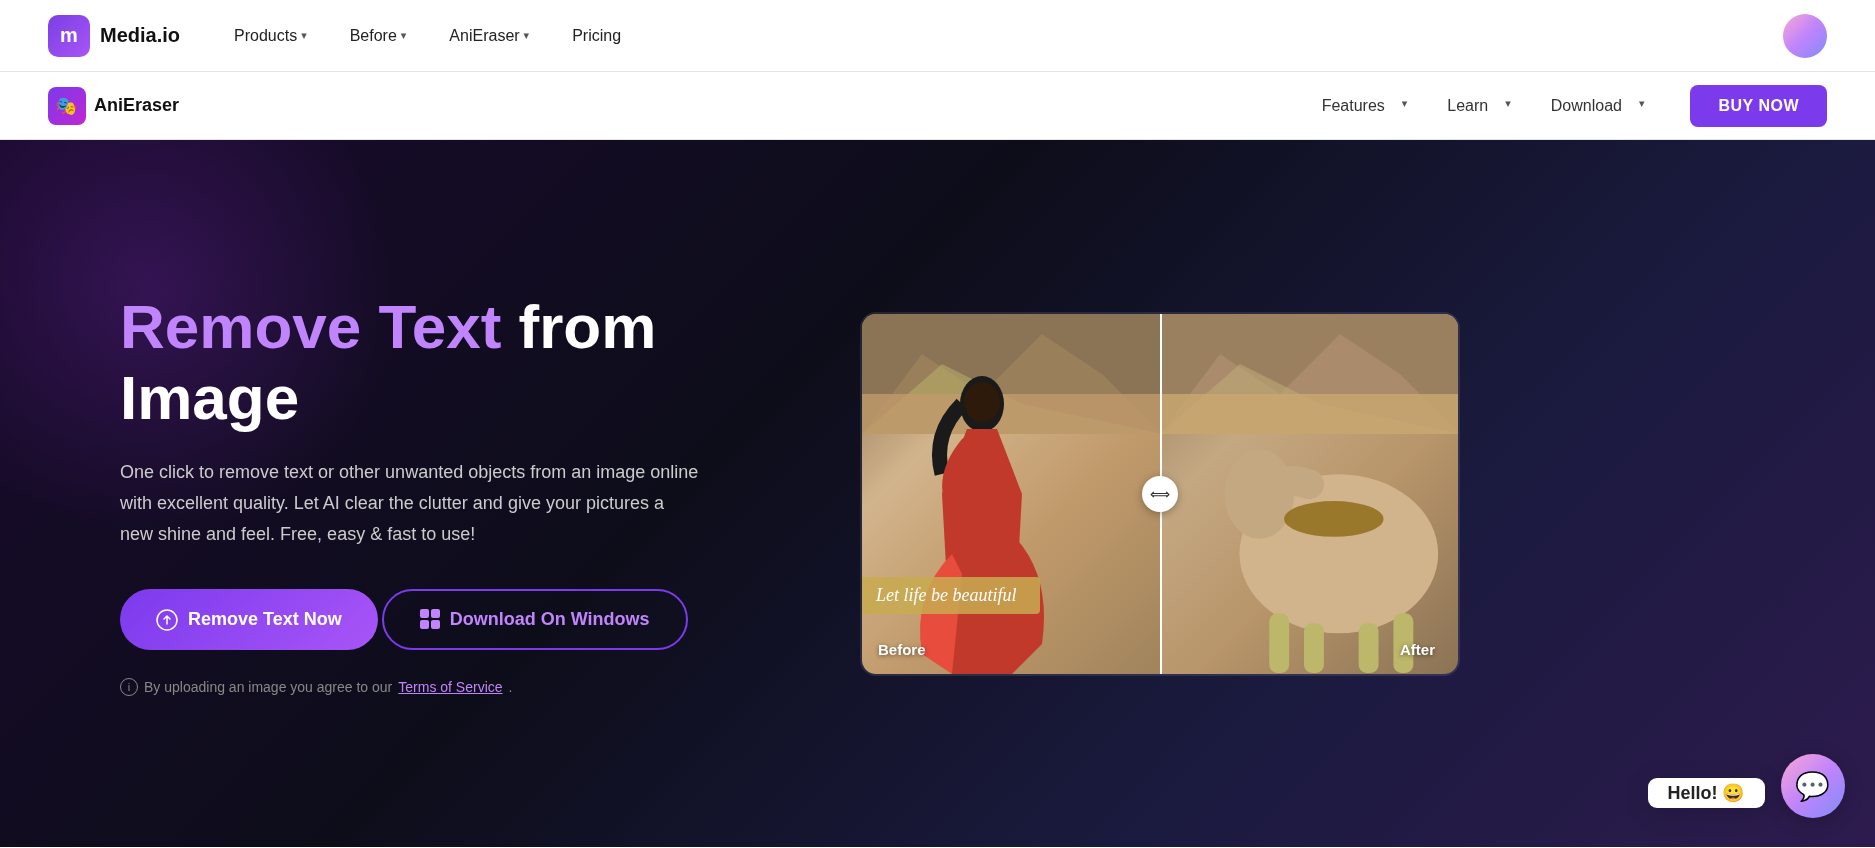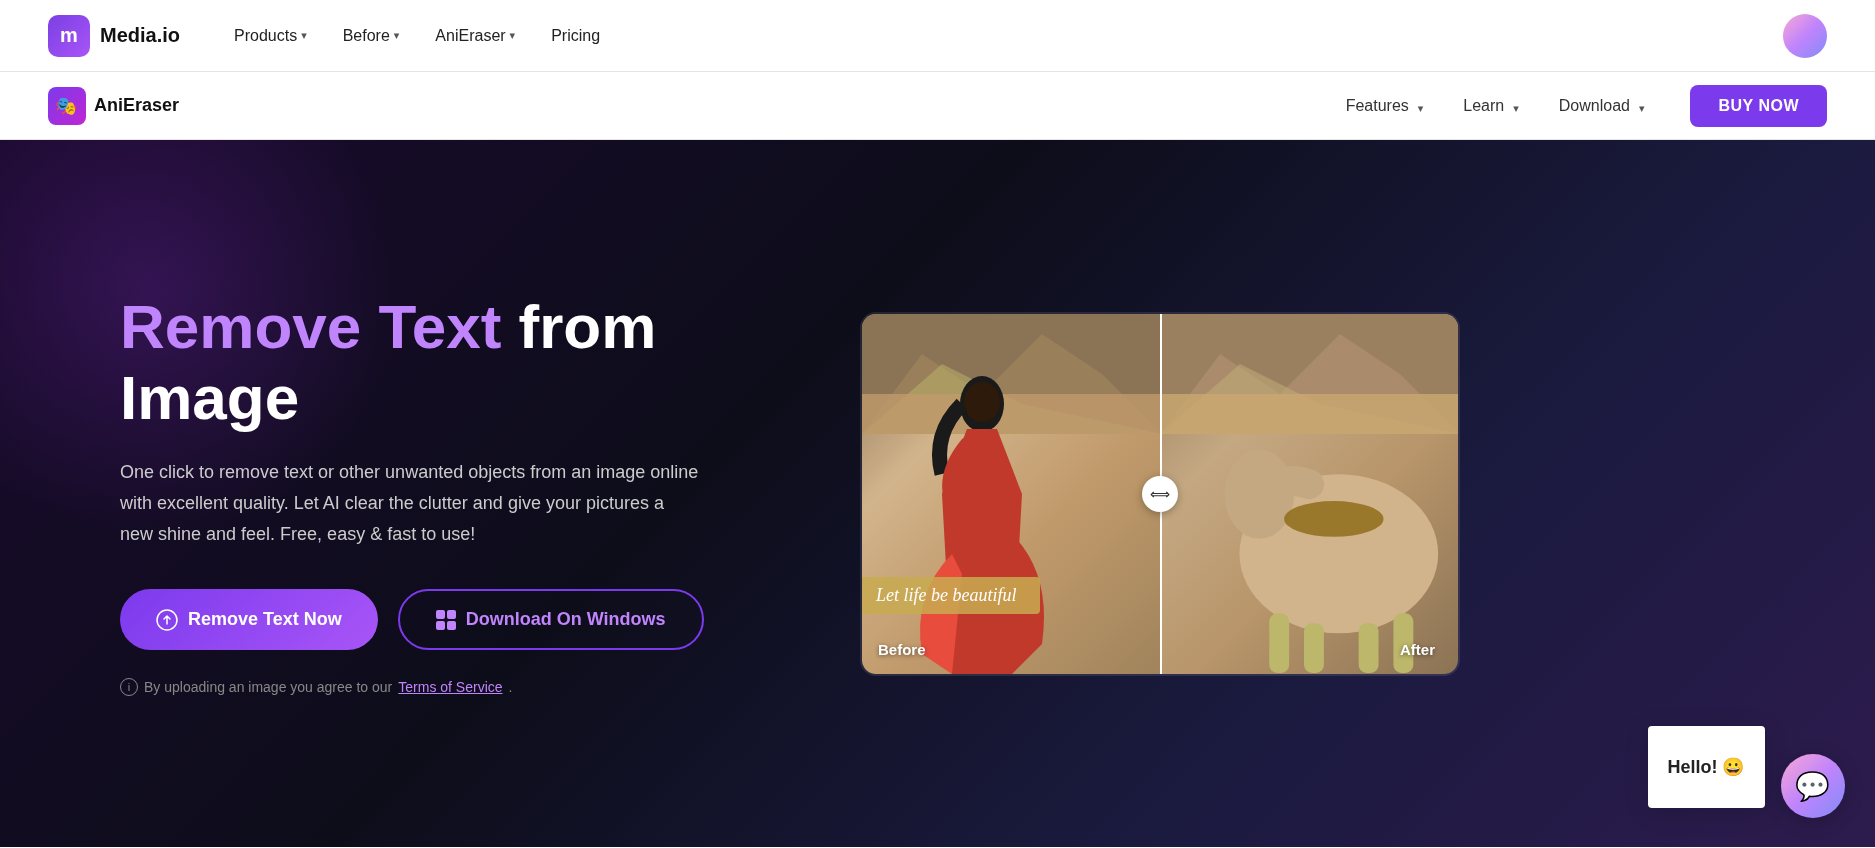--- a/index.html
+++ b/index.html
@@ -17,21 +17,21 @@
     }
     .top-nav-left { display: flex; align-items: center; gap: 40px; }
     .logo { display: flex; align-items: center; gap: 10px; }
     .logo-icon {
       width: 42px; height: 42px; border-radius: 10px;
       background: linear-gradient(135deg, #7b3fe4, #a855f7);
       display: flex; align-items: center; justify-content: center;
       color: #fff; font-weight: 900; font-size: 20px;
     }
     .logo-text { font-weight: 700; font-size: 20px; color: #111; }
-    .nav-items { display: flex; align-items: center; gap: 8px; }
+    .nav-items { display: flex; align-items: center; gap: 15px; }
     .nav-item {
       display: flex; align-items: center; gap: 4px;
       padding: 8px 14px; cursor: pointer; font-size: 16px; color: #222;
       font-weight: 500; border-radius: 6px;
     }
     .chevron { font-size: 11px; color: #555; }
     .top-nav-right { display: flex; align-items: center; gap: 16px; }
     .avatar {
       width: 44px; height: 44px; border-radius: 50%;
       background: linear-gradient(135deg, #f9a8d4, #c084fc, #818cf8);
@@ -51,21 +51,21 @@
     .secondary-nav-left { display: flex; align-items: center; gap: 8px; margin-right: auto; }
     .app-icon {
       width: 38px; height: 38px; border-radius: 8px;
       background: linear-gradient(135deg, #7c3aed, #c026d3);
       display: flex; align-items: center; justify-content: center;
       font-size: 18px;
     }
     .app-name { font-weight: 700; font-size: 18px; color: #111; }
     .sec-nav-items { display: flex; align-items: center; gap: 4px; }
     .sec-nav-item {
-      display: flex; align-items: flex-end; gap: 9px;
+      display: flex; align-items: flex-start; gap: 17px;
       padding: 8px 18px; cursor: pointer; font-size: 16px; color: #333;
       font-weight: 500; border-radius: 6px;
     }
     .buy-now-btn {
       background: #7c3aed;
       color: #fff;
       border: none;
       padding: 12px 28px;
       border-radius: 8px;
       font-size: 16px;
@@ -98,42 +98,42 @@
     .hero-title { font-size: 62px; font-weight: 800; line-height: 1.15; margin-bottom: 24px; }
     .hero-title-purple { color: #c084fc; }
     .hero-title-white { color: #fff; }
     .hero-desc {
       color: #ccc;
       font-size: 18px;
       line-height: 1.7;
       margin-bottom: 40px;
       max-width: 580px;
     }
-    .hero-buttons { display: flex; gap: 20px; margin-bottom: 28px; flex-wrap: wrap; }
+    .hero-buttons { display: flex; gap: 4px; margin-bottom: 28px; flex-wrap: wrap; }
     .btn-remove {
       background: linear-gradient(135deg, #7c3aed, #a855f7);
       color: #fff;
       border: none;
       padding: 18px 36px;
       border-radius: 50px;
       font-size: 18px;
       font-weight: 700;
       cursor: pointer;
       display: flex; align-items: center; gap: 10px;
     }
     .btn-windows {
       background: transparent;
       color: #c084fc;
       border: 2px solid #7c3aed;
       padding: 18px 36px;
       border-radius: 50px;
       font-size: 18px;
       font-weight: 700;
       cursor: pointer;
-      display: flex; align-items: flex-end; gap: 10px;
+      display: flex; align-items: flex-start; gap: 10px;
     }
     .windows-icon {
       display: grid; grid-template-columns: 1fr 1fr; gap: 2px; width: 20px; height: 20px;
     }
     .windows-square { background: #c084fc; border-radius: 2px; }
     .terms-text { color: #888; font-size: 14px; display: flex; align-items: center; gap: 6px; }
     .terms-link { color: #c084fc; text-decoration: underline; cursor: pointer; }
     .info-icon {
       width: 18px; height: 18px; border-radius: 50%;
       border: 1.5px solid #888;
@@ -223,22 +223,22 @@
       position: absolute;
       top: 0; left: 0; right: 0;
       height: 120px;
     }
 
     
     .chat-hello {
       position: fixed;
       bottom: 40px; right: 110px;
       background: #fff;
-      border-radius: 4px;
-      padding: 30px 20px;
+      border-radius: 9px;
+      padding: 4px 20px;
       box-shadow: 0 4px 24px rgba(0,0,0,0.15);
       font-size: 18px;
       font-weight: 600;
       color: #222;
       display: flex; align-items: center; gap: 8px;
       z-index: 100;
     }
     .chat-button {
       position: fixed;
       bottom: 30px; right: 30px;

